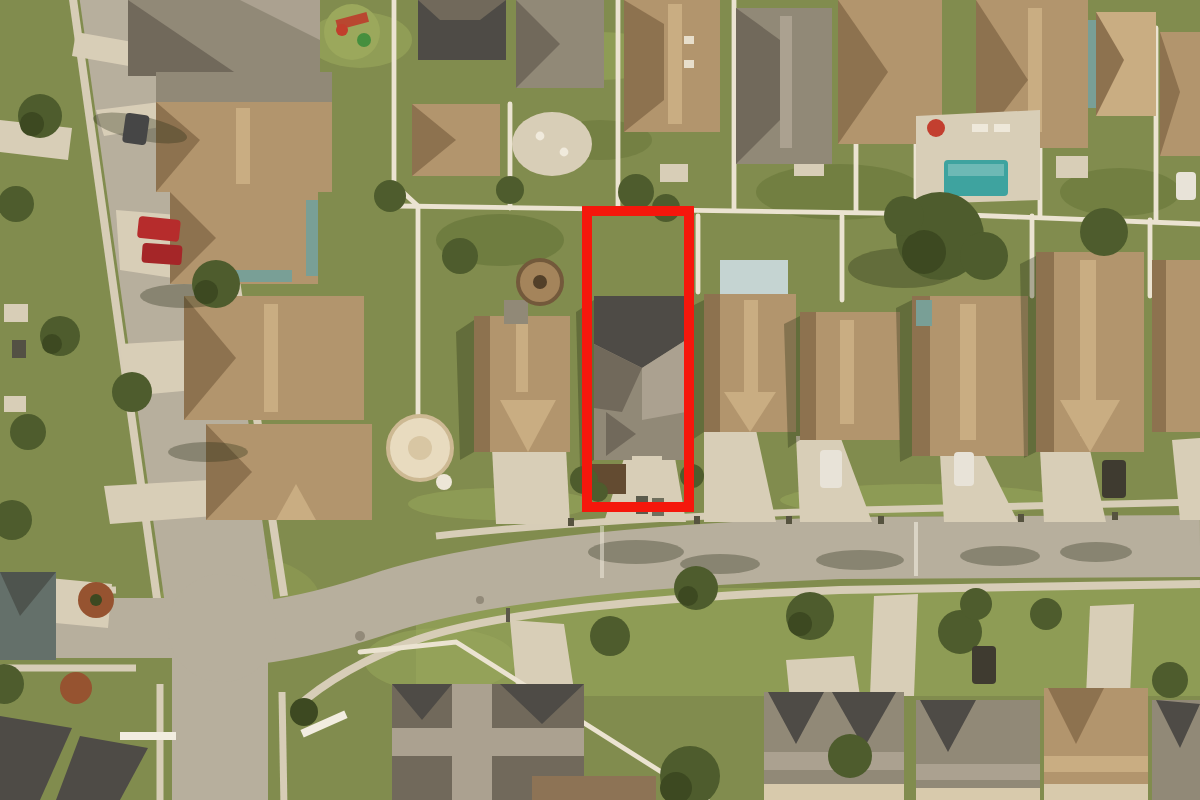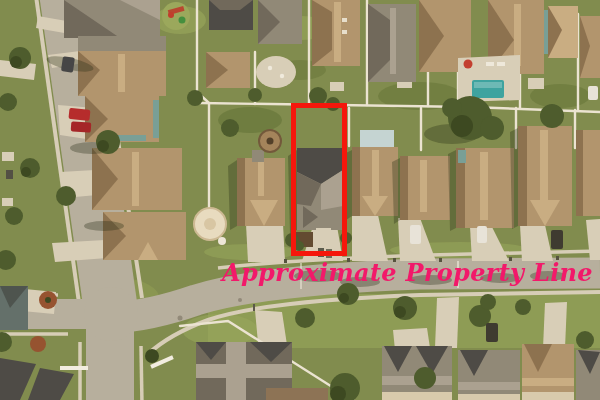--- a/index.html
+++ b/index.html
@@ -344,14 +344,13 @@
     <rect x="556" y="256" width="3" height="4" fill="#50503f"></rect>
     <rect x="253" y="304" width="2" height="7" fill="#55544a"></rect>
     <circle cx="180" cy="318" r="2.5" fill="#8f8a7c"></circle>
     <circle cx="240" cy="300" r="2" fill="#8f8a7c"></circle>
   </g>
 
   <rect x="0" y="0" width="600" height="400" fill="#d89a55" opacity="0.05"></rect>
 </svg>
 
   <div id="property-outline" style="left: 291px; top: 103px; width: 56px; height: 153px; border-width: 5px;"></div>
-  <div id="property-label" style="left: 222px; top: 261px;">Approximate Property Line</div>
 </div>
 
 </body></html>

